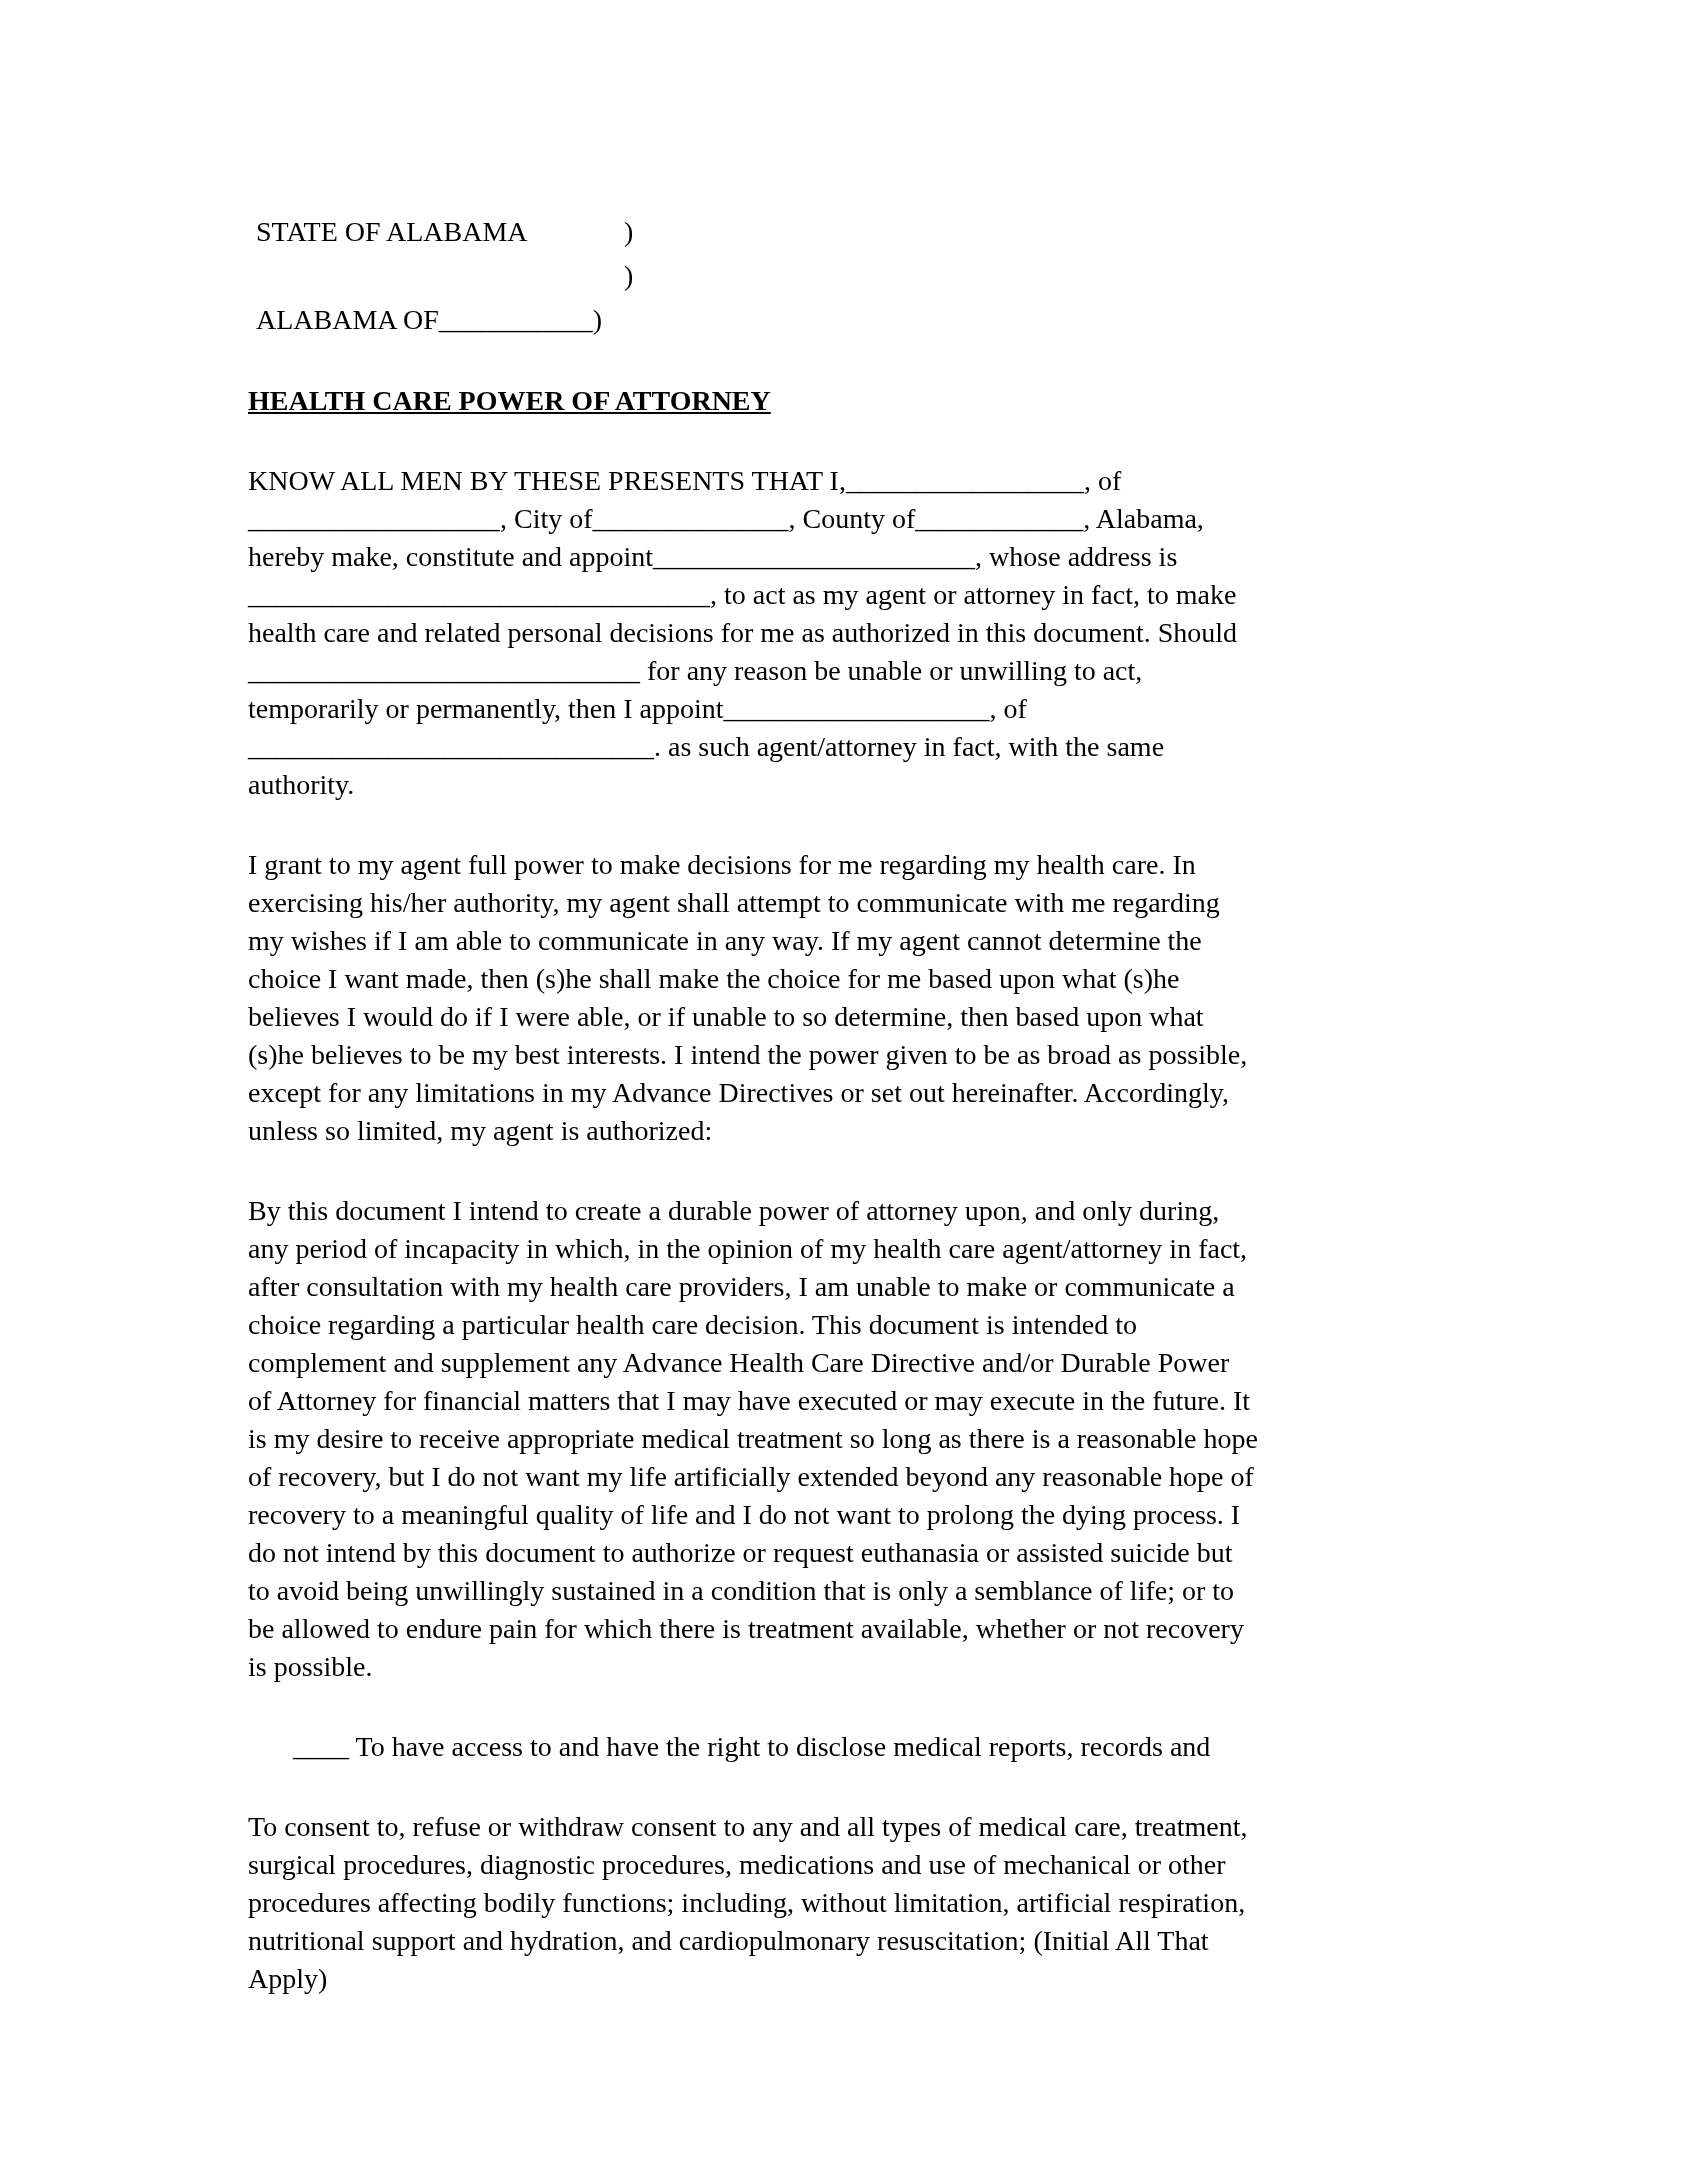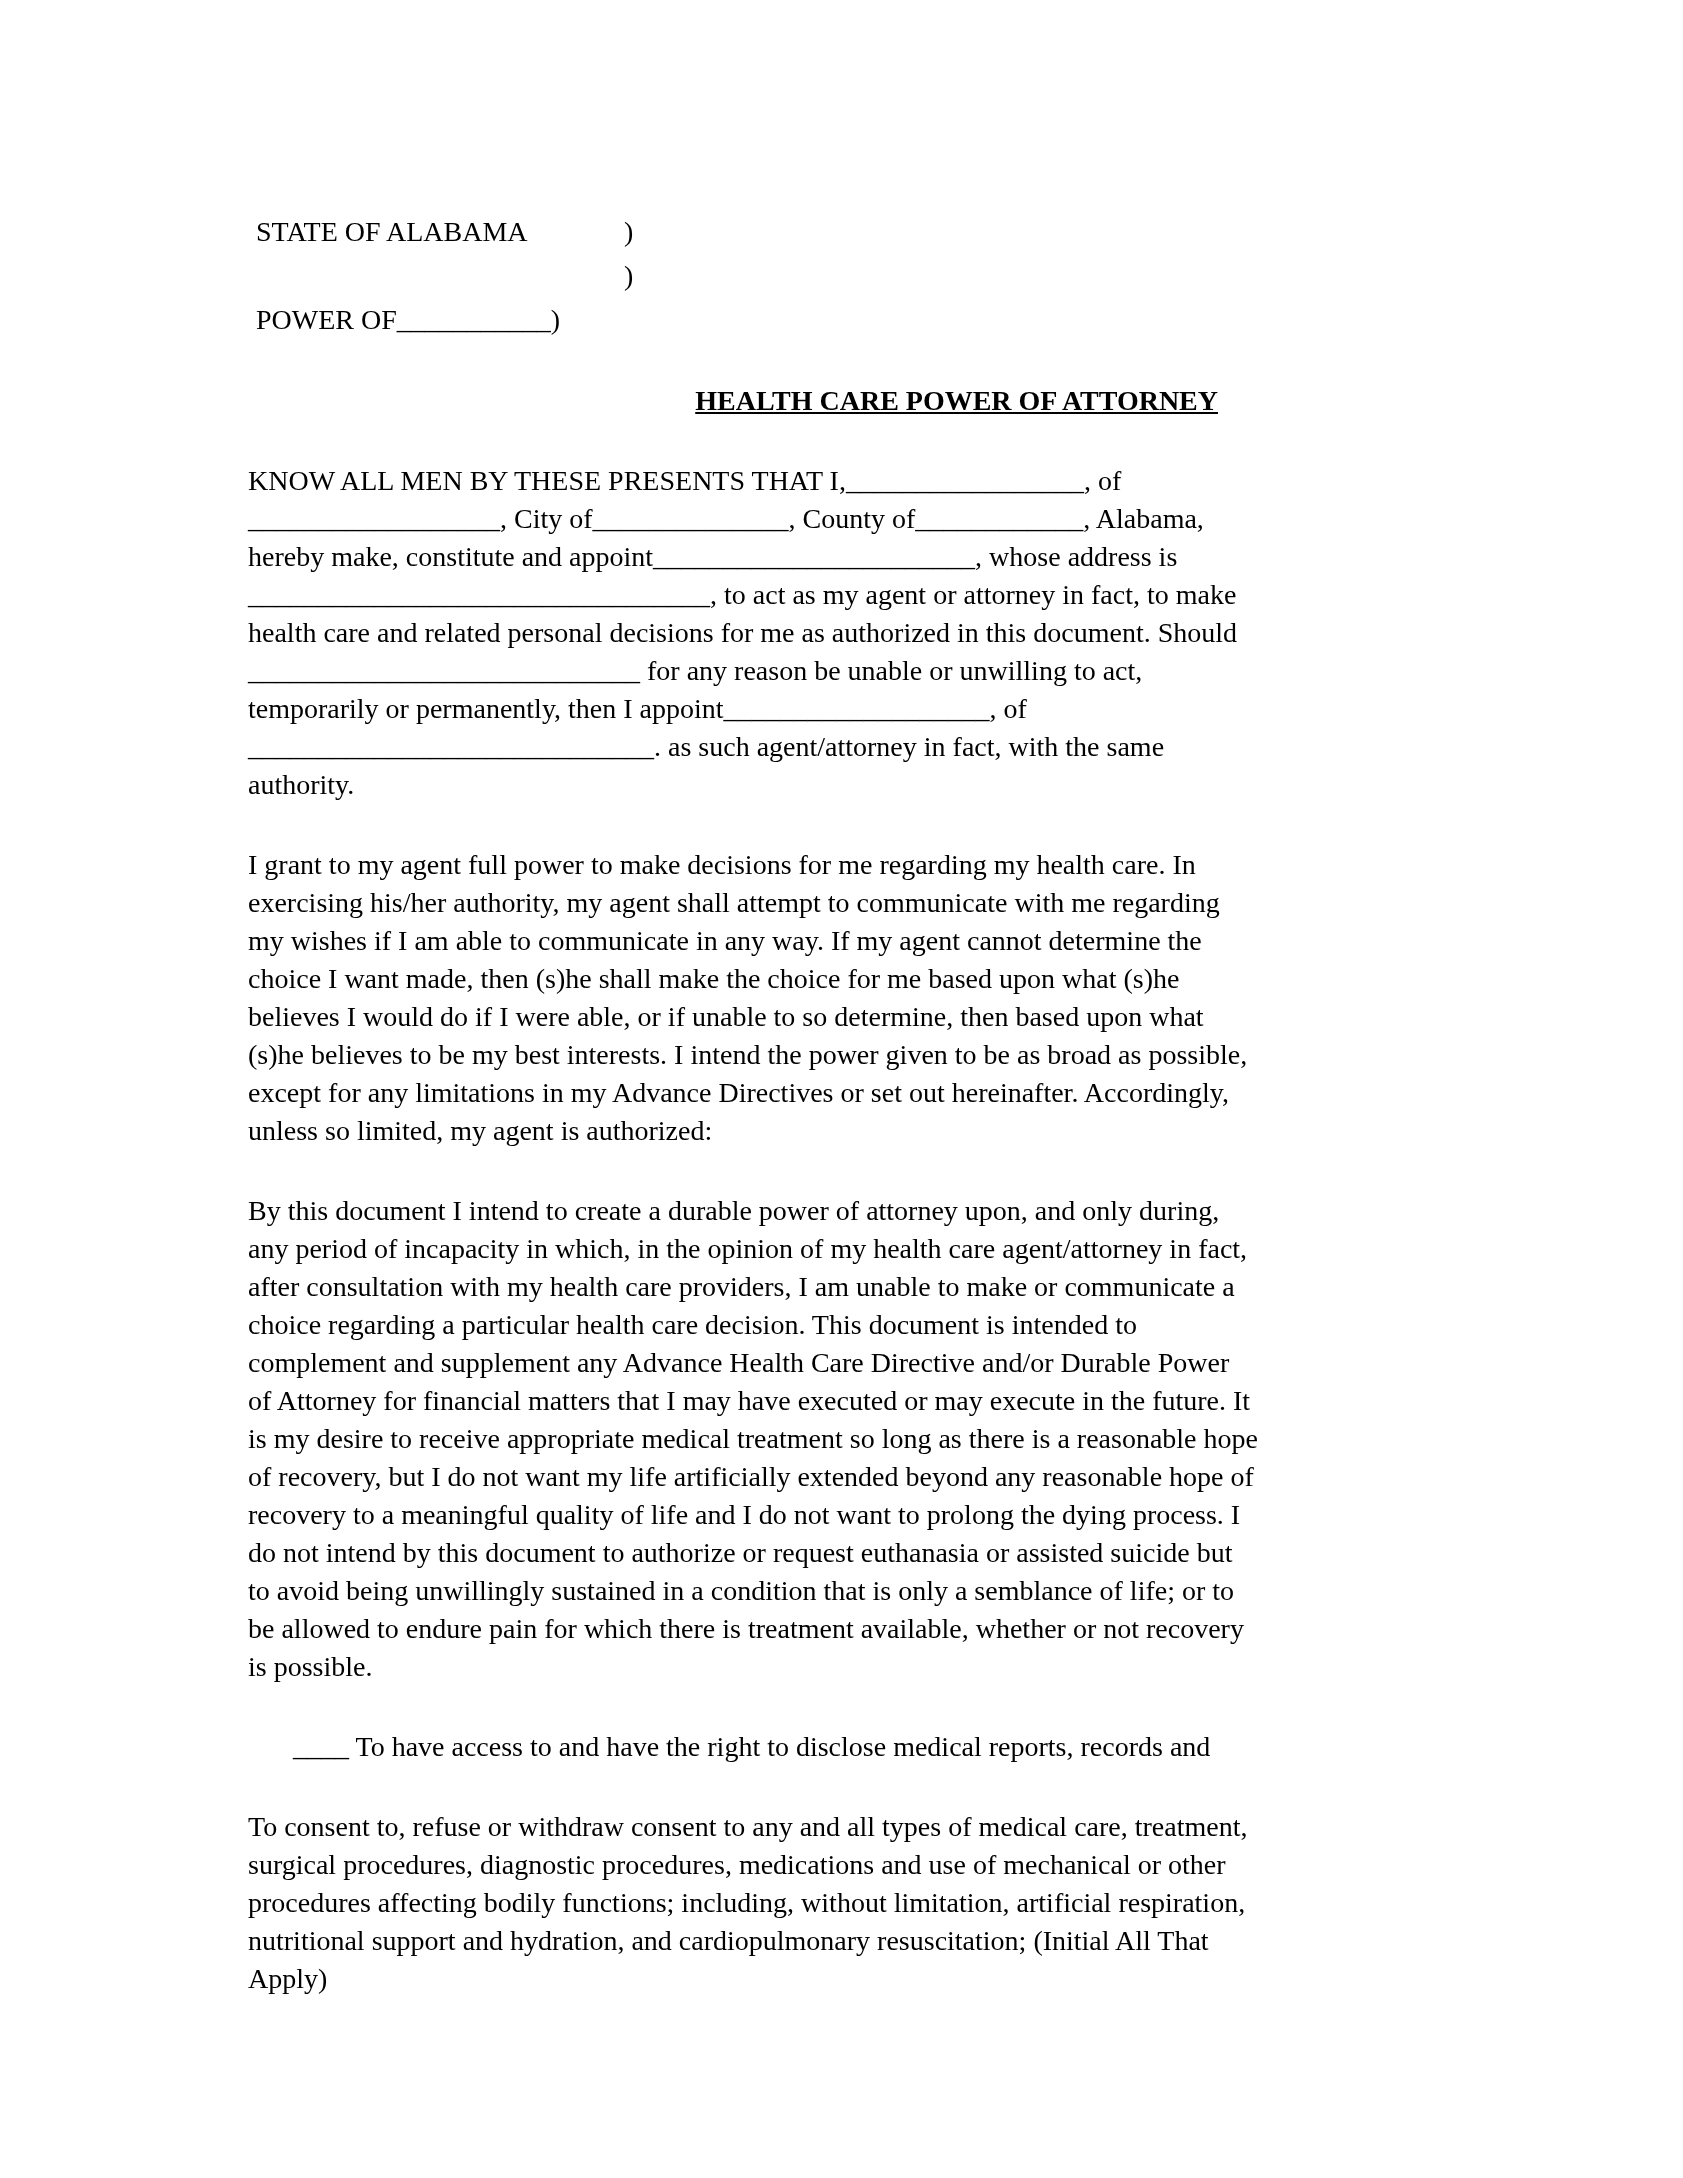--- a/index.html
+++ b/index.html
@@ -13,40 +13,40 @@
     font-size: 28px;
     line-height: 38px;
     box-sizing: border-box;
     padding: 210px 178px 0 248px;
     overflow: hidden;
   }
   .hdr { padding-left: 8px; line-height: 44px; }
   .hdr-row { white-space: pre; }
   .hdr-left { display: inline-block; min-width: 368px; }
   .doc-title {
-    text-align: right;
+    text-align: left;
     font-weight: bold;
     text-decoration: underline;
     margin: 40px 69px 0 0;
   }
   p.doc {
     white-space: pre-wrap;
     margin: 42px 0 0 0;
   }
   p.doc.indent-line { text-indent: 45px; }
 </style>
 </head>
 <body>
 
 <div class="page">
 
   <div class="hdr">
     <div class="hdr-row"><span class="hdr-left">STATE OF ALABAMA</span><span>)</span></div>
     <div class="hdr-row"><span class="hdr-left"></span><span>)</span></div>
-    <div class="hdr-row"><span>POWER OF___________)</span></div>
+    <div class="hdr-row"><span>ALABAMA OF___________)</span></div>
   </div>
 
   <div class="doc-title">HEALTH CARE POWER OF ATTORNEY</div>
 
   <p class="doc">KNOW ALL MEN BY THESE PRESENTS THAT I,_________________, of
 __________________, City of______________, County of____________, Alabama,
 hereby make, constitute and appoint_______________________, whose address is
 _________________________________, to act as my agent or attorney in fact, to make
 health care and related personal decisions for me as authorized in this document. Should
 ____________________________ for any reason be unable or unwilling to act,

